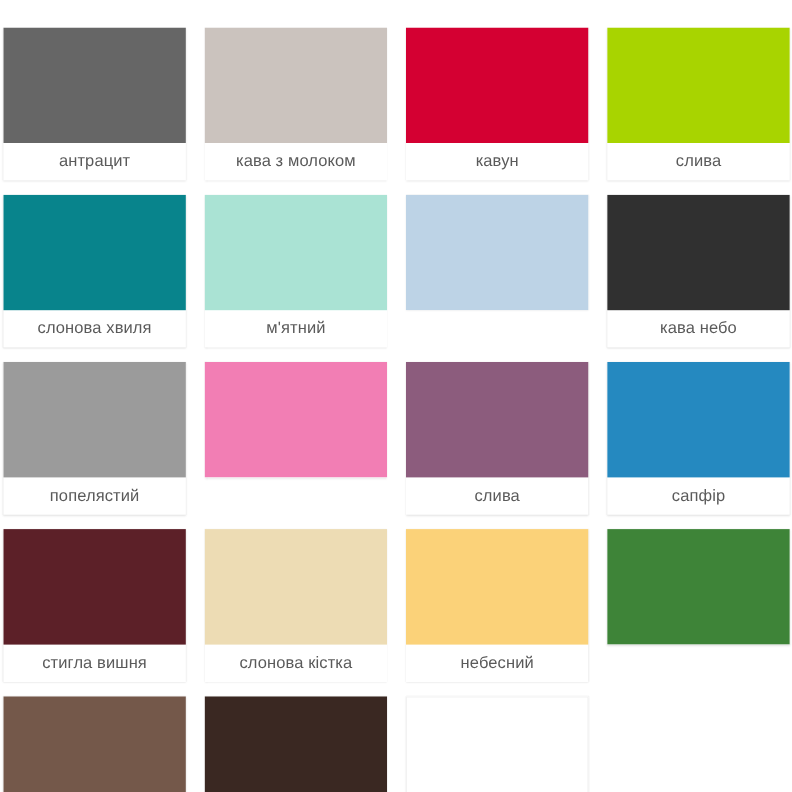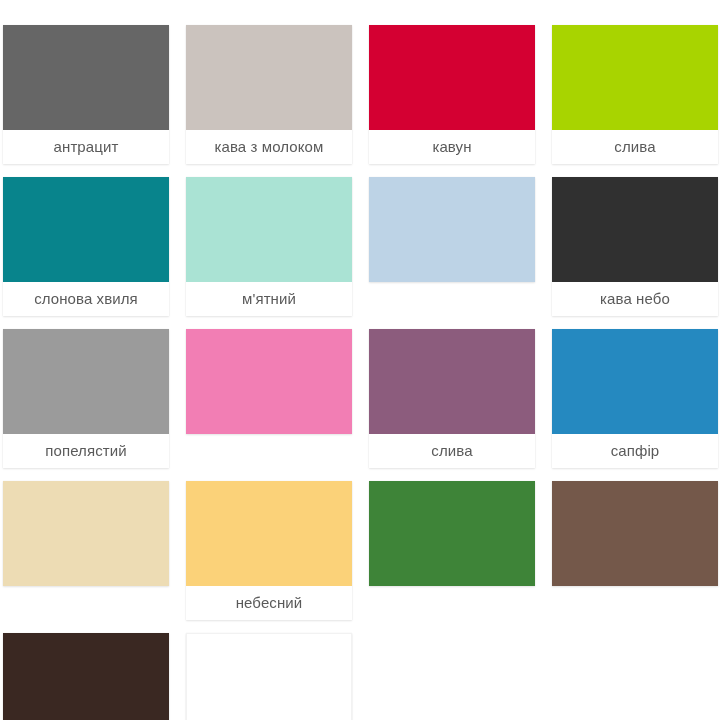--- a/index.html
+++ b/index.html
@@ -106,21 +106,26 @@
     </div>
     <div class="swatch-card">
       <div class="swatch-color" style="background-color: rgb(140, 92, 125);"></div>
       <div class="swatch-label">слива</div>
     </div>
     <div class="swatch-card">
       <div class="swatch-color" style="background-color: rgb(37, 137, 192);"></div>
       <div class="swatch-label">сапфір</div>
     </div>
     <div class="swatch-card">
+      <div class="swatch-color" style="background-color: rgb(92, 32, 40);"></div>
+      <div class="swatch-label">стигла вишня</div>
+    </div>
+    <div class="swatch-card">
       <div class="swatch-color" style="background-color: rgb(237, 220, 180);"></div>
+      <div class="swatch-label">слонова кістка</div>
     </div>
     <div class="swatch-card">
       <div class="swatch-color" style="background-color: rgb(251, 210, 121);"></div>
       <div class="swatch-label">небесний</div>
     </div>
     <div class="swatch-card">
       <div class="swatch-color" style="background-color: rgb(62, 132, 56);"></div>
     </div>
     <div class="swatch-card">
       <div class="swatch-color" style="background-color: rgb(116, 88, 74);"></div>

